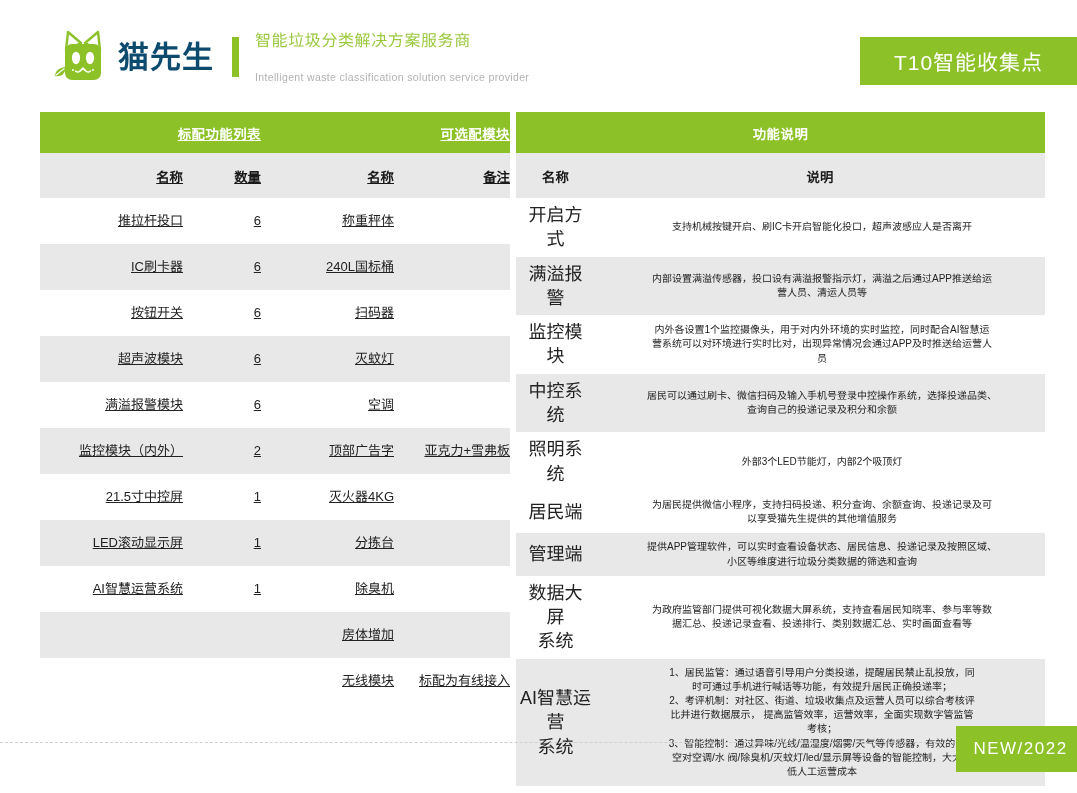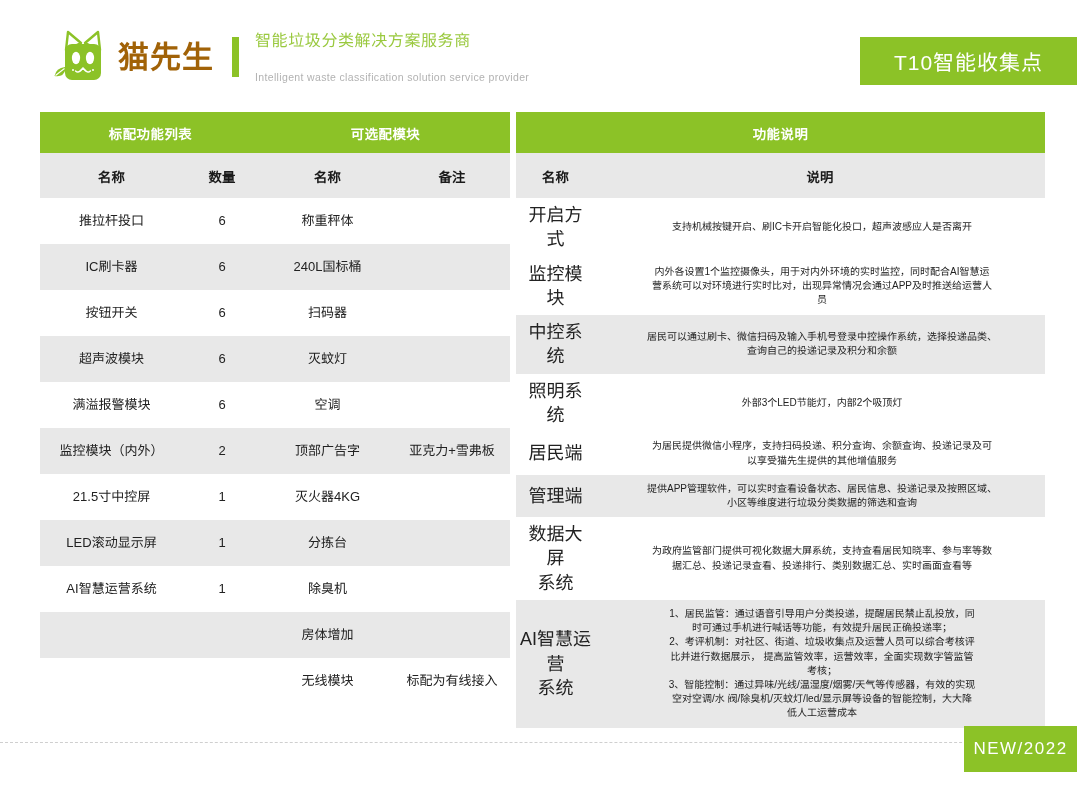--- a/index.html
+++ b/index.html
@@ -32,21 +32,21 @@
     position: absolute;
     left: 52px; top: 28px;
     display: flex;
     align-items: center;
     height: 58px;
   }
   #cat-logo { width: 62px; height: 56px; display: block; }
   #brand-name {
     font-size: 31px;
     font-weight: 700;
-    color: #a16207;
+    color: #0c4a6e;
     letter-spacing: 1px;
     margin-left: 4px;
     line-height: 1;
     white-space: nowrap;
   }
   #brand-divider {
     width: 7px;
     height: 40px;
     background: #8CC227;
     margin-left: 18px;
@@ -108,21 +108,21 @@
   .row-alt td { background: #E8E8E8; }
   .row-plain td { background: #ffffff; }
   td { padding: 0; vertical-align: middle; }
 
   
   #left-table {
     position: absolute;
     left: 40px; top: 112px;
     width: 470px;
   }
-  #left-table td { text-align: center; }
+  #left-table td { text-align: right; text-decoration: underline; }
   #left-table tbody td {
     height: 46px;
     font-size: 13px;
     line-height: 1.35;
     color: #222;
   }
   .col-l-name  { width: 143px; }
   .col-l-qty   { width: 78px; }
   .col-l-opt   { width: 133px; }
   .col-l-note  { width: 116px; }
@@ -165,20 +165,21 @@
     width: 113px;
     height: 46px;
     background: #8CC227;
     display: flex;
     align-items: center;
     justify-content: center;
     color: #ffffff;
     font-size: 17px;
     letter-spacing: 1.5px;
     font-family: "Liberation Sans Narrow", "Liberation Sans", sans-serif;
+    padding-left: 8px;
   }
 </style>
 </head>
 <body>
 
 <div id="page">
 
   <div id="header">
 
     <div id="brand-block">
@@ -317,20 +318,27 @@
         <td>说明</td>
       </tr>
     </thead>
     <tbody id="right-body">
         <tr class="row-plain">
           <td class="r-name">开启方式</td>
           <td class="r-desc">
             <span class="ln">支持机械按键开启、刷IC卡开启智能化投口，超声波感应人是否离开</span>
           </td>
         </tr>
+        <tr class="row-alt">
+          <td class="r-name">满溢报警</td>
+          <td class="r-desc">
+            <span class="ln">内部设置满溢传感器，投口设有满溢报警指示灯，满溢之后通过APP推送给运</span>
+            <span class="ln">营人员、清运人员等</span>
+          </td>
+        </tr>
         <tr class="row-plain">
           <td class="r-name">监控模块</td>
           <td class="r-desc">
             <span class="ln">内外各设置1个监控摄像头，用于对内外环境的实时监控，同时配合AI智慧运</span>
             <span class="ln">营系统可以对环境进行实时比对，出现异常情况会通过APP及时推送给运营人</span>
             <span class="ln">员</span>
           </td>
         </tr>
         <tr class="row-alt">
           <td class="r-name">中控系统</td>

